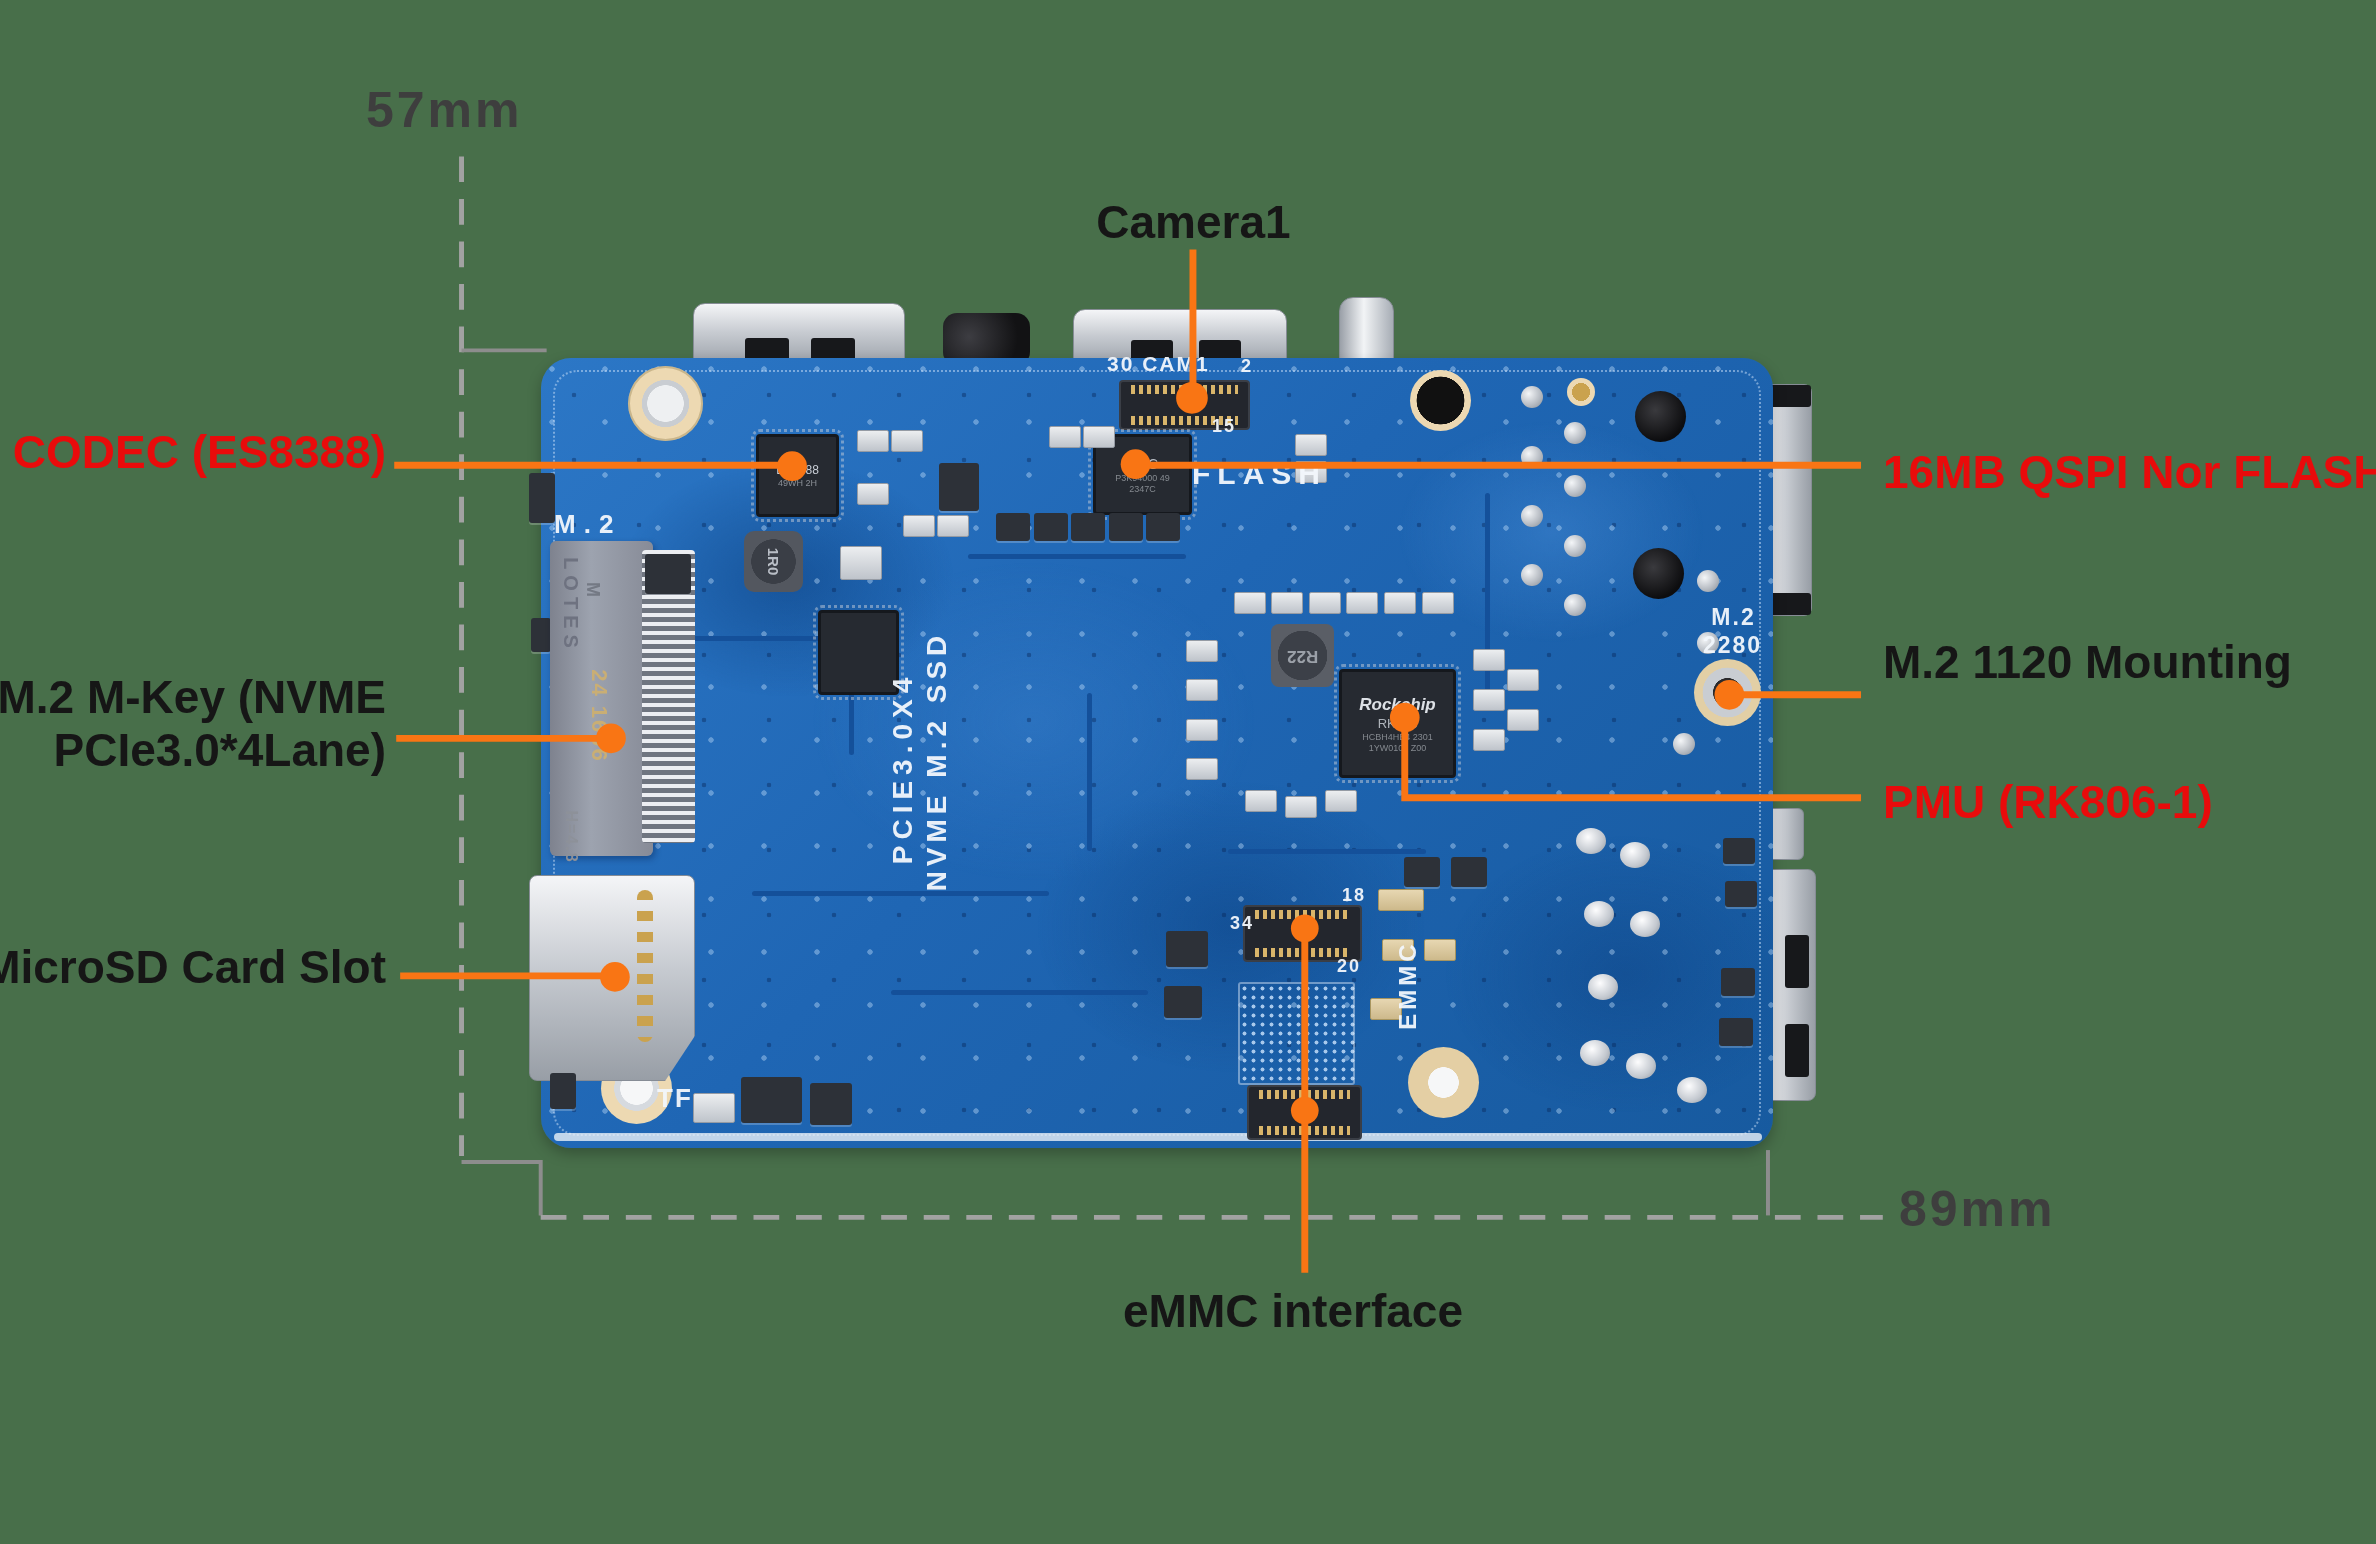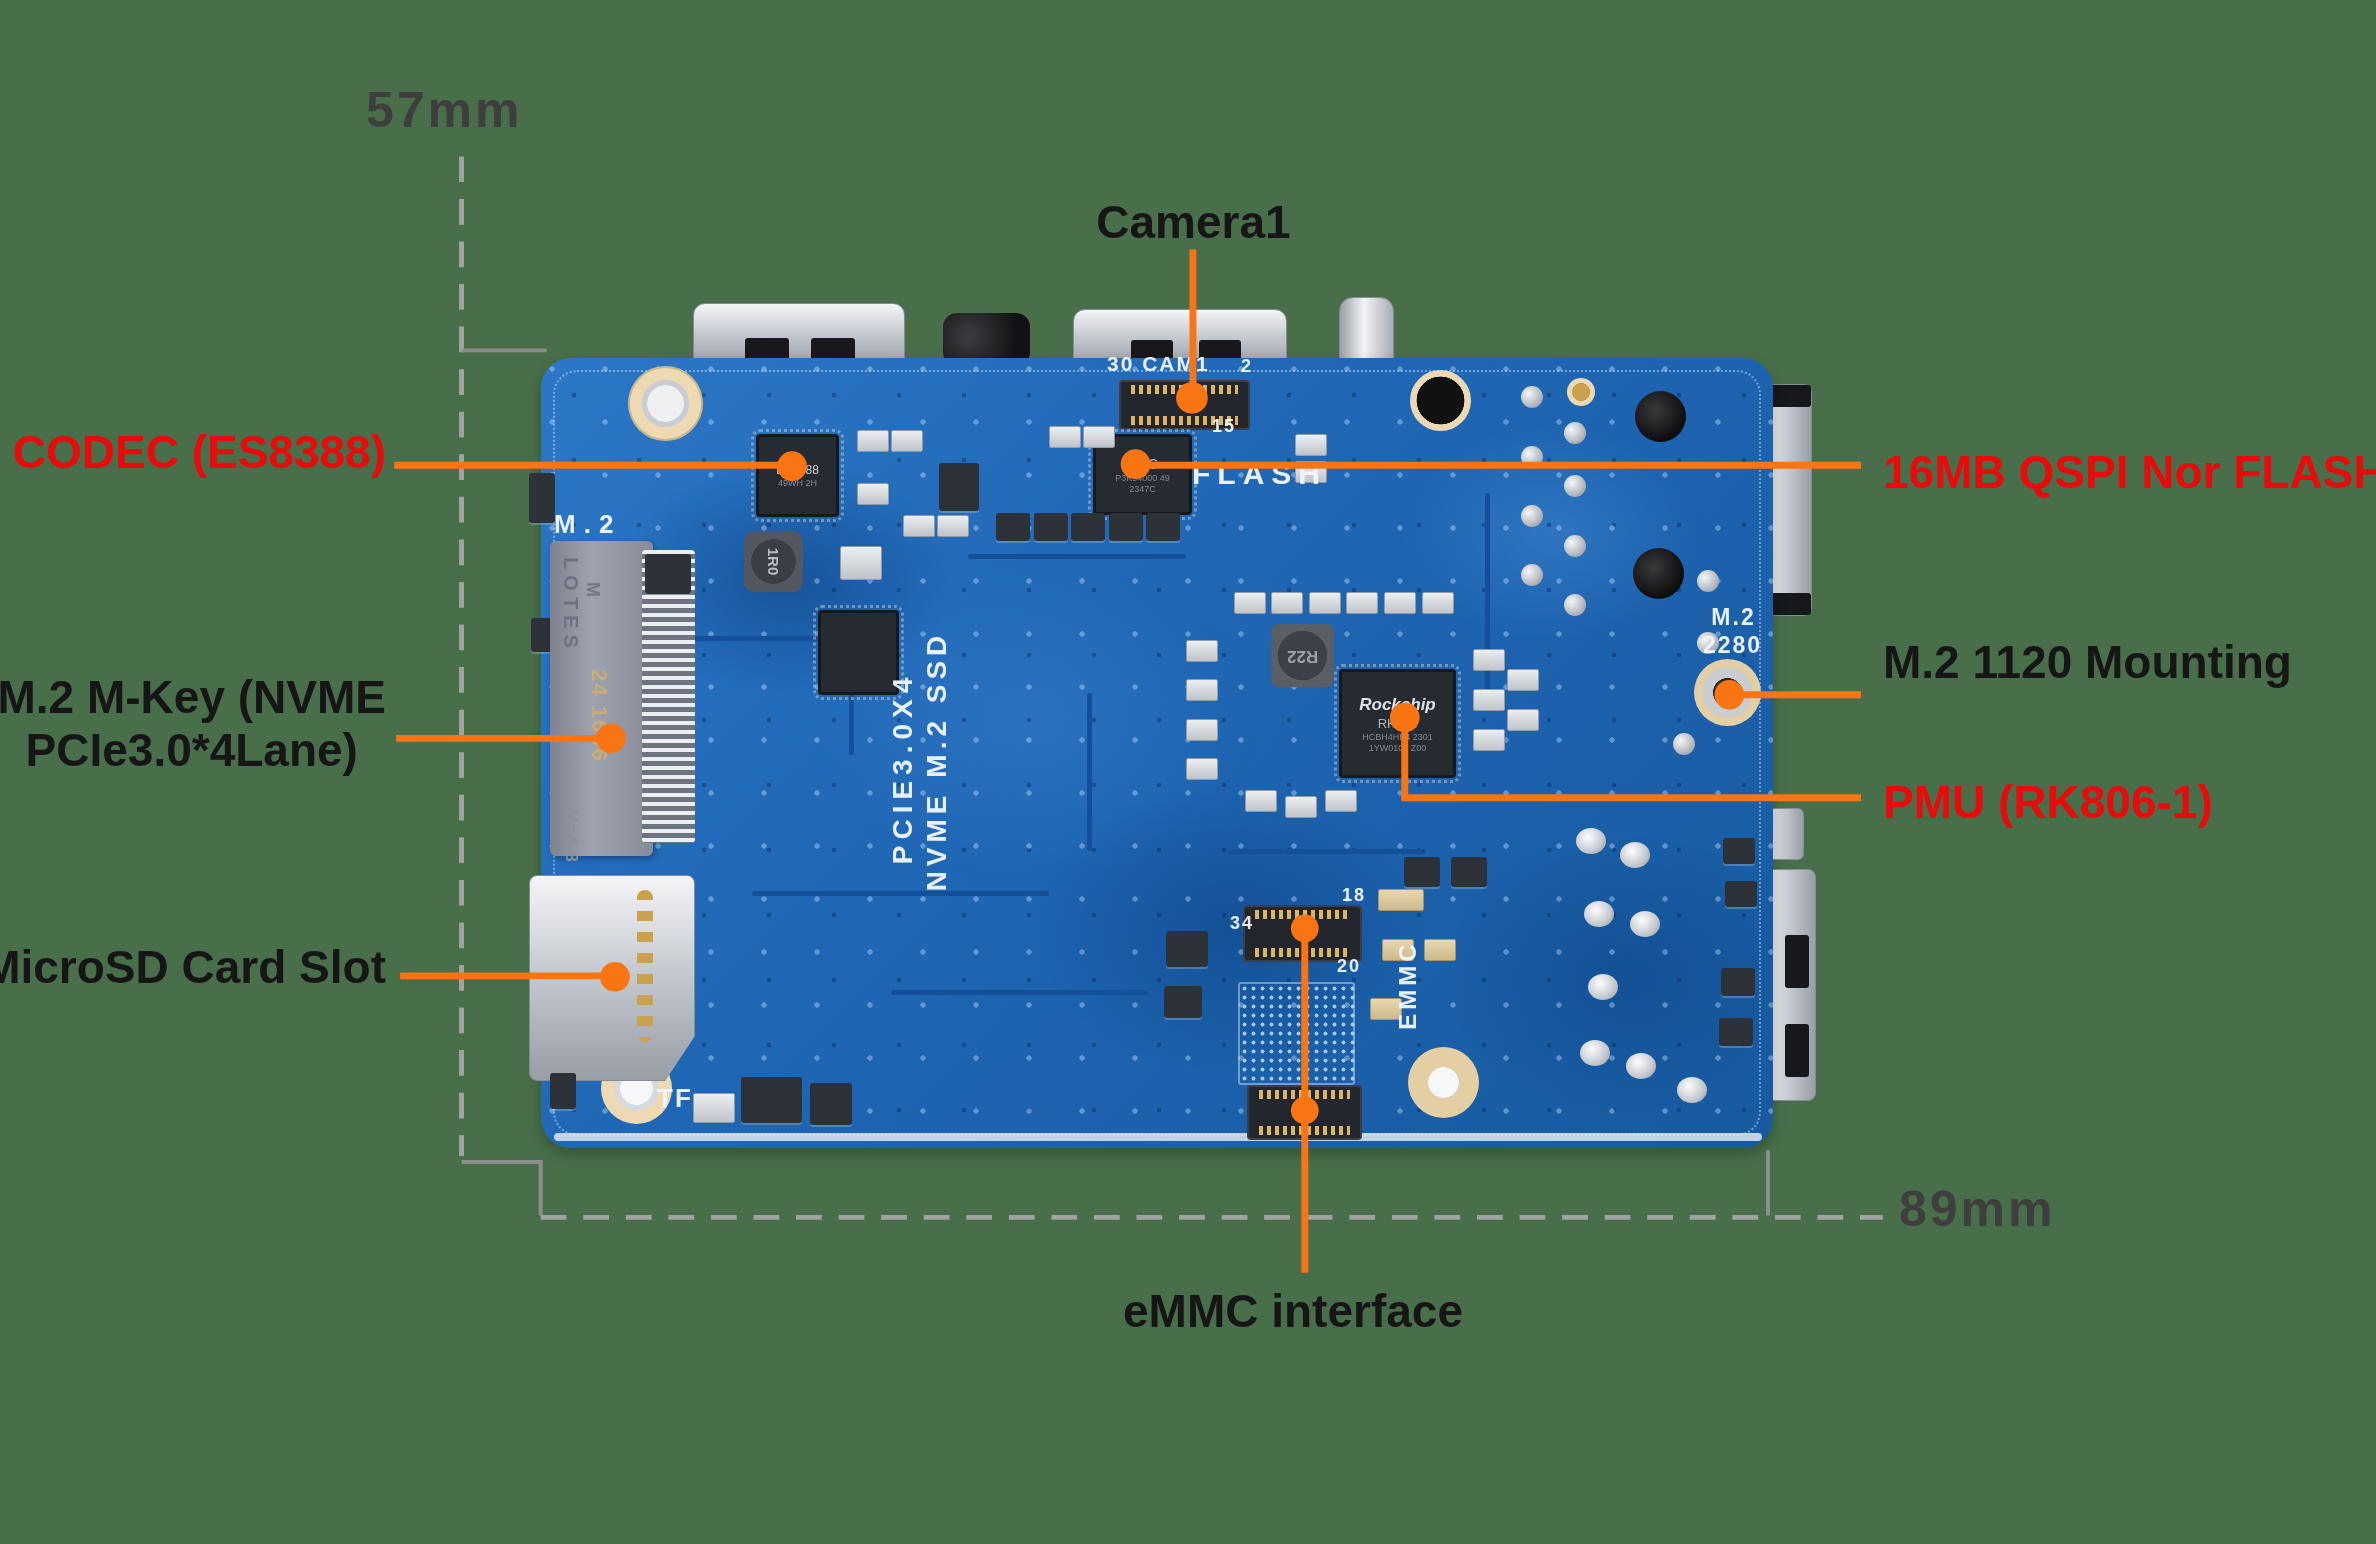--- a/index.html
+++ b/index.html
@@ -2,21 +2,21 @@
 <html><head>
 <meta charset="utf-8">
 <style>
   html,body{margin:0;padding:0;background:#486f4a;}
   #scene{position:relative;width:2376px;height:1544px;background:#486f4a;overflow:hidden;
          font-family:"Liberation Sans",sans-serif;}
   .abs{position:absolute;}
   
   .lbl{position:absolute;font-weight:700;font-size:46px;line-height:1.16;color:#161616;white-space:nowrap;}
   .lbl.red{color:#e90b0b;}
-  .lbl.rt{text-align:center;}
+  .lbl.rt{text-align:right;}
   .dim{position:absolute;font-weight:700;font-size:50px;color:#3e3e3e;letter-spacing:3px;}
   
   #board{position:absolute;left:541px;top:358px;width:1232px;height:790px;border-radius:30px;
          background:linear-gradient(135deg,#2c77c6 0%,#1f66b4 45%,#175a9f 100%);
          box-shadow:0 6px 14px rgba(0,0,0,.25);}
   #board .blotch{position:absolute;inset:0;border-radius:30px;
     background:
       radial-gradient(238px 168px at 20% 28%, rgba(9,58,120,.5), transparent 70%),
       radial-gradient(277px 208px at 56% 72%, rgba(9,58,120,.42), transparent 70%),
       radial-gradient(218px 158px at 82% 22%, rgba(70,140,215,.45), transparent 70%),

